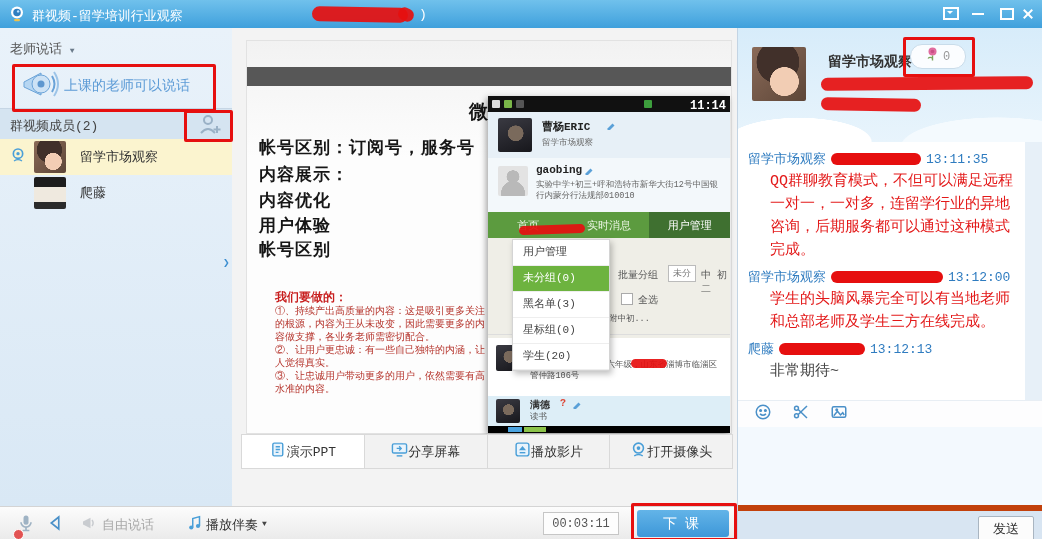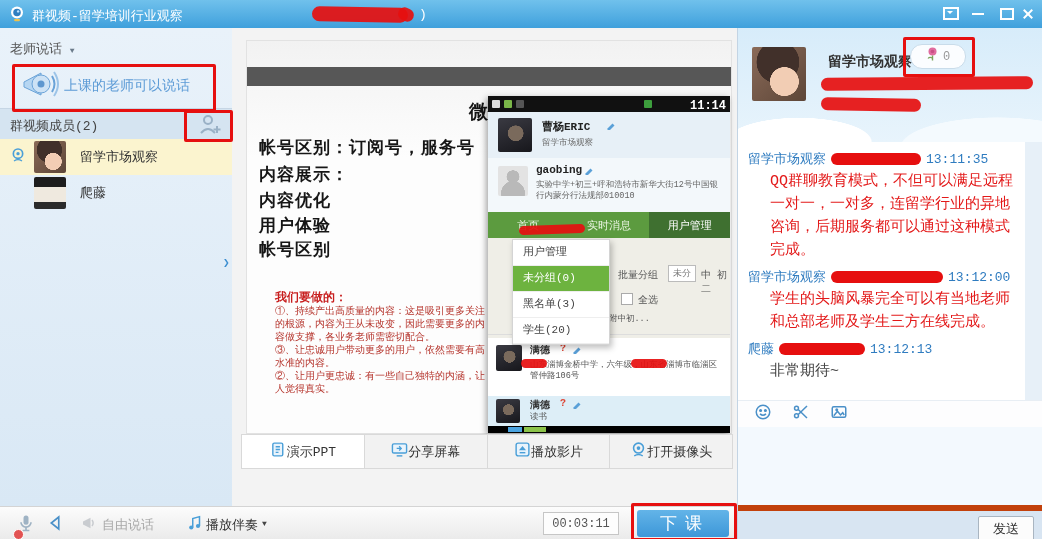--- a/index.html
+++ b/index.html
@@ -91,21 +91,21 @@
   .cinput{left:0;top:399px;width:305px;height:78px;background:#f3f9fe}
   .sendrow{left:0;top:477px;width:305px;height:34px;background:#d8e5f2;border-top:6px solid #c2410c}
   .sendbtn{left:240px;top:5px;width:54px;height:23px;background:#fcfcfc;border:1px solid #a9b5c1;border-radius:2px;
            display:flex;align-items:center;justify-content:center;font-size:13px;color:#333}
   
   .bbar{left:0;top:506px;width:737px;height:33px;background:linear-gradient(#fcfcfc,#eaeaea);border-top:1px solid #d4d4d4}
   .btext-gray{color:#a8a8a8;font-size:13px}
   .btext{color:#333;font-size:13px}
   .timer{left:543px;top:5px;width:74px;height:21px;background:#fdfdfd;border:1px solid #c6c6c6;display:flex;align-items:center;justify-content:center;color:#555;font-size:12px}
   .endbtn{left:637px;top:3px;width:92px;height:27px;border-radius:3px;background:linear-gradient(#63b4e8,#3d97d8);
-          display:flex;align-items:center;justify-content:center;color:#fff;font-size:17px;letter-spacing:8px;padding-left:4px;box-sizing:border-box}
+          display:flex;align-items:center;justify-content:center;color:#fff;font-size:14px;letter-spacing:8px;padding-left:4px;box-sizing:border-box}
   .micbadge{position:absolute;left:-3px;bottom:-2px;width:9px;height:9px;border-radius:50%;background:#e25252;border:1px solid #fff}
 </style>
 </head>
 <body>
 
 <div id="app">
 
   <div class="ab titlebar">
     <span class="ab" style="left:8px;top:5px">
       <svg width="18" height="18" viewBox="0 0 24 24">
@@ -186,22 +186,22 @@
       <div class="ab darkbar"></div>
       <span class="ab sl-title">微信</span>
       <span class="ab sl-b" style="top:95px">帐号区别：订阅号，服务号</span>
       <span class="ab sl-b" style="top:122px">内容展示：</span>
       <span class="ab sl-b" style="top:148px">内容优化</span>
       <span class="ab sl-b" style="top:173px">用户体验</span>
       <span class="ab sl-b" style="top:197px">帐号区别</span>
       <span class="ab sl-th">我们要做的：</span>
       <div class="ab sl-tp">
         <div>①、持续产出高质量的内容：这是吸引更多关注的根源，内容为王从未改变，因此需要更多的内容做支撑，各业务老师需密切配合。</div>
+        <div>②、让用户更忠诚：有一些自己独特的内涵，让人觉得真实。</div>
         <div>③、让忠诚用户带动更多的用户，依然需要有高水准的内容。</div>
-        <div>②、让用户更忠诚：有一些自己独特的内涵，让人觉得真实。</div>
       </div>
 
       <div class="ab wov">
         <div class="ab wst">
           <span class="dot" style="background:#ddd"></span>
           <span class="dot" style="background:#7ab648"></span>
           <span class="dot" style="background:#555"></span>
           <span class="dot" style="background:#3d9e3d;margin-left:120px"></span>
           <span class="wst-time">11:14</span>
         </div>
@@ -223,20 +223,21 @@
         </div>
         <div class="ab wnav">
           <span class="wtab">首页</span>
           <span class="wtab">实时消息</span>
           <span class="wtab act">用户管理</span>
         </div>
         <div class="ab wmenu">
           <div class="wmi">用户管理</div>
           <div class="wmi sel">未分组(0)</div>
           <div class="wmi">黑名单(3)</div>
+          <div class="wmi">星标组(0)</div>
           <div class="wmi">学生(20)</div>
         </div>
         <span class="ab wbatch" style="left:130px;top:172px">批量分组</span>
         <span class="ab wbox" style="left:180px;top:169px">未分</span>
         <span class="ab wbatch" style="left:213px;top:172px">中 初二</span>
         <span class="ab wcheck" style="left:133px;top:197px"></span>
         <span class="ab wbatch" style="left:150px;top:197px">全选</span>
         <span class="ab wentry-desc" style="left:104px;top:218px">北大附中初...</span>
         <div class="ab" style="left:0;top:238px;width:242px;height:1px;background:#ddd"></div>
 

